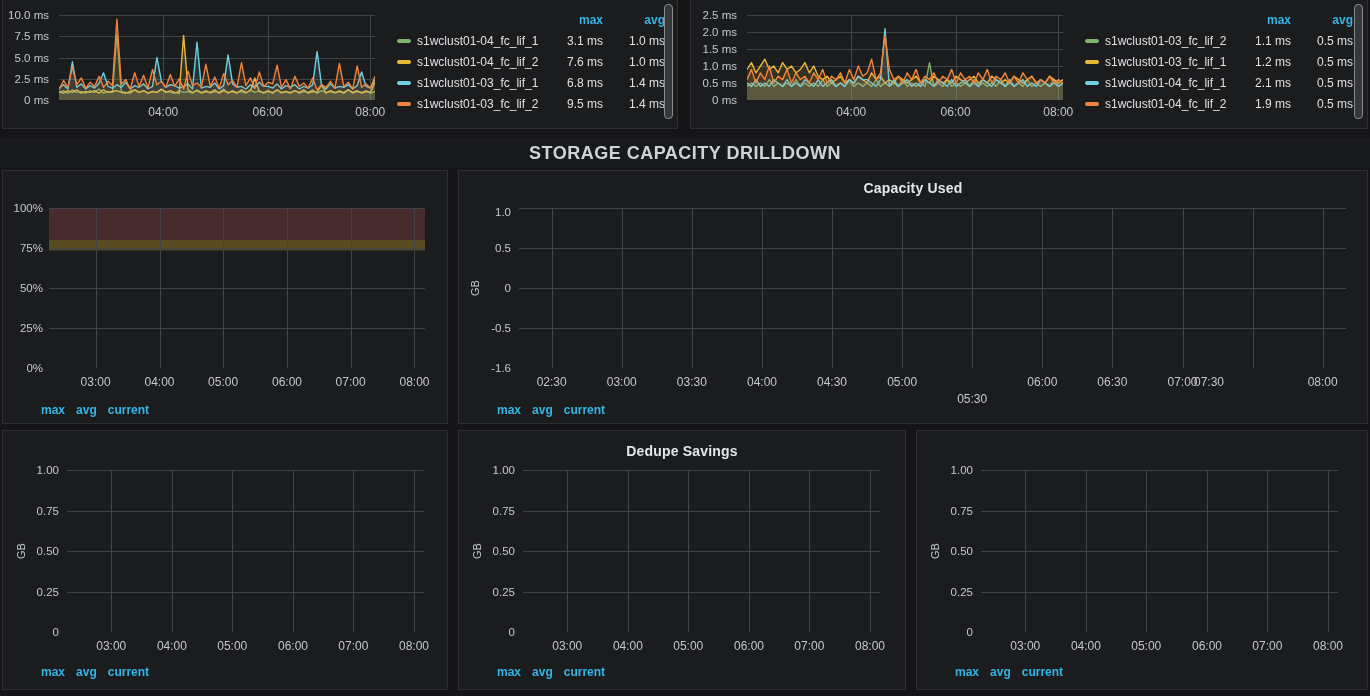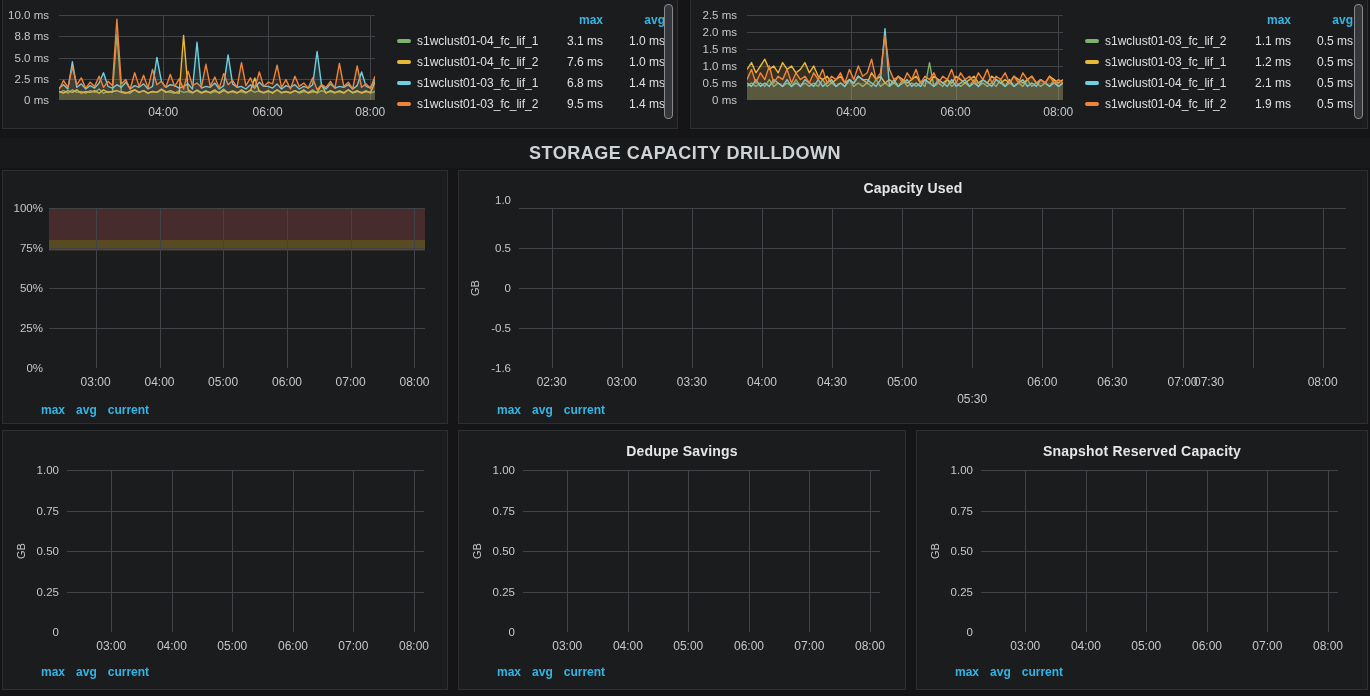--- a/index.html
+++ b/index.html
@@ -191,21 +191,21 @@
           <path d="M0.0,76.5L4.5,78.2L8.9,75.7L13.4,77.4L17.8,74.8L22.3,78.2L26.7,76.5L31.2,77.4L35.6,75.7L40.1,78.2L44.5,74.8L49.0,77.4L53.4,76.5L57.9,75.7L62.3,77.4L66.8,78.2L71.2,76.5L75.7,74.8L80.1,77.4L84.6,75.7L89.0,78.2L93.5,76.5L97.9,77.4L102.4,74.0L106.8,77.4L111.3,75.7L115.7,77.4L120.2,78.2L124.6,20.4L129.1,74.8L133.5,77.4L138.0,75.7L142.4,78.2L146.9,76.5L151.3,77.4L155.8,74.8L160.2,78.2L164.7,75.7L169.1,77.4L173.6,76.5L178.0,78.2L182.5,74.8L186.9,77.4L191.4,75.7L195.8,62.9L200.3,76.5L204.7,77.4L209.2,75.7L213.6,78.2L218.1,74.8L222.5,77.4L227.0,76.5L231.4,78.2L235.9,75.7L240.3,77.4L244.8,74.8L249.2,78.2L253.7,76.5L258.1,77.4L262.6,69.7L267.0,78.2L271.5,75.7L275.9,77.4L280.4,76.5L284.8,78.2L289.3,74.8L293.7,77.4L298.2,75.7L302.6,78.2L307.1,76.5L311.5,77.4L316.0,67.2" fill="none" stroke="#eab839" stroke-width="1.4" stroke-linejoin="round"></path>
           <path d="M0,85L0.0,73.1L4.5,69.7L8.9,74.0L13.4,46.8L17.8,72.3L22.3,68.9L26.7,74.0L31.2,70.6L35.6,73.1L40.1,68.0L44.5,57.8L49.0,71.4L53.4,73.1L57.9,69.7L62.3,72.3L66.8,67.2L71.2,74.0L75.7,70.6L80.1,72.3L84.6,68.9L89.0,74.0L93.5,71.4L97.9,42.5L102.4,66.3L106.8,72.3L111.3,69.7L115.7,70.6L120.2,73.1L124.6,71.4L129.1,68.9L133.5,74.0L138.0,27.2L142.4,73.1L146.9,71.4L151.3,72.3L155.8,68.0L160.2,74.0L164.7,70.6L169.1,39.9L173.6,68.9L178.0,72.3L182.5,71.4L186.9,74.0L191.4,69.7L195.8,73.1L200.3,67.2L204.7,71.4L209.2,71.4L213.6,73.1L218.1,68.9L222.5,74.0L227.0,70.6L231.4,72.3L235.9,69.7L240.3,74.0L244.8,71.4L249.2,73.1L253.7,69.7L258.1,36.5L262.6,70.6L267.0,74.0L271.5,68.9L275.9,73.1L280.4,71.4L284.8,72.3L289.3,69.7L293.7,74.0L298.2,70.6L302.6,57.0L307.1,71.4L311.5,73.1L316.0,64.6L316,85Z" fill="#6ed0e0" fill-opacity="0.13" stroke="none"></path>
           <path d="M0.0,73.1L4.5,69.7L8.9,74.0L13.4,46.8L17.8,72.3L22.3,68.9L26.7,74.0L31.2,70.6L35.6,73.1L40.1,68.0L44.5,57.8L49.0,71.4L53.4,73.1L57.9,69.7L62.3,72.3L66.8,67.2L71.2,74.0L75.7,70.6L80.1,72.3L84.6,68.9L89.0,74.0L93.5,71.4L97.9,42.5L102.4,66.3L106.8,72.3L111.3,69.7L115.7,70.6L120.2,73.1L124.6,71.4L129.1,68.9L133.5,74.0L138.0,27.2L142.4,73.1L146.9,71.4L151.3,72.3L155.8,68.0L160.2,74.0L164.7,70.6L169.1,39.9L173.6,68.9L178.0,72.3L182.5,71.4L186.9,74.0L191.4,69.7L195.8,73.1L200.3,67.2L204.7,71.4L209.2,71.4L213.6,73.1L218.1,68.9L222.5,74.0L227.0,70.6L231.4,72.3L235.9,69.7L240.3,74.0L244.8,71.4L249.2,73.1L253.7,69.7L258.1,36.5L262.6,70.6L267.0,74.0L271.5,68.9L275.9,73.1L280.4,71.4L284.8,72.3L289.3,69.7L293.7,74.0L298.2,70.6L302.6,57.0L307.1,71.4L311.5,73.1L316.0,64.6" fill="none" stroke="#6ed0e0" stroke-width="1.4" stroke-linejoin="round"></path>
           <path d="M0,85L0.0,74.8L4.5,65.5L8.9,72.3L13.4,51.9L17.8,69.7L22.3,62.9L26.7,73.1L31.2,67.2L35.6,71.4L40.1,61.2L44.5,72.3L49.0,66.3L53.4,70.6L57.9,4.3L62.3,68.9L66.8,64.6L71.2,74.0L75.7,57.8L80.1,71.4L84.6,60.3L89.0,73.1L93.5,54.4L97.9,69.7L102.4,66.3L106.8,72.3L111.3,59.5L115.7,71.4L120.2,63.8L124.6,74.0L129.1,56.1L133.5,70.6L138.0,68.0L142.4,72.3L146.9,49.3L151.3,71.4L155.8,62.0L160.2,73.1L164.7,58.6L169.1,69.7L173.6,65.5L178.0,72.3L182.5,47.6L186.9,70.6L191.4,62.9L195.8,73.1L200.3,57.0L204.7,71.4L209.2,67.2L213.6,68.9L218.1,50.2L222.5,72.3L227.0,64.6L231.4,74.0L235.9,61.2L240.3,71.4L244.8,68.0L249.2,73.1L253.7,62.9L258.1,74.8L262.6,69.7L267.0,72.3L271.5,66.3L275.9,73.1L280.4,48.5L284.8,71.4L289.3,67.2L293.7,74.0L298.2,51.0L302.6,72.3L307.1,68.9L311.5,73.1L316.0,61.2L316,85Z" fill="#ef843c" fill-opacity="0.13" stroke="none"></path>
           <path d="M0.0,74.8L4.5,65.5L8.9,72.3L13.4,51.9L17.8,69.7L22.3,62.9L26.7,73.1L31.2,67.2L35.6,71.4L40.1,61.2L44.5,72.3L49.0,66.3L53.4,70.6L57.9,4.3L62.3,68.9L66.8,64.6L71.2,74.0L75.7,57.8L80.1,71.4L84.6,60.3L89.0,73.1L93.5,54.4L97.9,69.7L102.4,66.3L106.8,72.3L111.3,59.5L115.7,71.4L120.2,63.8L124.6,74.0L129.1,56.1L133.5,70.6L138.0,68.0L142.4,72.3L146.9,49.3L151.3,71.4L155.8,62.0L160.2,73.1L164.7,58.6L169.1,69.7L173.6,65.5L178.0,72.3L182.5,47.6L186.9,70.6L191.4,62.9L195.8,73.1L200.3,57.0L204.7,71.4L209.2,67.2L213.6,68.9L218.1,50.2L222.5,72.3L227.0,64.6L231.4,74.0L235.9,61.2L240.3,71.4L244.8,68.0L249.2,73.1L253.7,62.9L258.1,74.8L262.6,69.7L267.0,72.3L271.5,66.3L275.9,73.1L280.4,48.5L284.8,71.4L289.3,67.2L293.7,74.0L298.2,51.0L302.6,72.3L307.1,68.9L311.5,73.1L316.0,61.2" fill="none" stroke="#ef843c" stroke-width="1.4" stroke-linejoin="round"></path>
         </svg>
       </div>
       <span class="ytick" style="left: 0px; width: 46px; top: 93px;">0 ms</span>
       <span class="ytick" style="left: 0px; width: 46px; top: 71.75px;">2.5 ms</span>
       <span class="ytick" style="left: 0px; width: 46px; top: 50.5px;">5.0 ms</span>
-      <span class="ytick" style="left: 0px; width: 46px; top: 29.25px;">8.8 ms</span>
+      <span class="ytick" style="left: 0px; width: 46px; top: 29.25px;">7.5 ms</span>
       <span class="ytick" style="left: 0px; width: 46px; top: 8px;">10.0 ms</span>
       <span class="xtick" style="left: 128.28px; top: 105px;">04:00</span>
       <span class="xtick" style="left: 232.56px; top: 105px;">06:00</span>
       <span class="xtick" style="left: 335.26px; top: 105px;">08:00</span>
     </div>
 
   <div class="panel" id="p1" style="left:690px; top:-1px; width:678px; height:130px;">
 
     <div class="legend-table">
         <div class="l-head">
@@ -341,21 +341,21 @@
           <line x1="0" y1="120.5" x2="827" y2="120.5" stroke="#404347" stroke-width="1" shape-rendering="crispEdges"></line>
           <line x1="0" y1="80.5" x2="827" y2="80.5" stroke="#404347" stroke-width="1" shape-rendering="crispEdges"></line>
           <line x1="0" y1="40.5" x2="827" y2="40.5" stroke="#404347" stroke-width="1" shape-rendering="crispEdges"></line>
           <line x1="0" y1="0.5" x2="827" y2="0.5" stroke="#404347" stroke-width="1" shape-rendering="crispEdges"></line>
         </svg>
       </div>
       <span class="ytick" style="left: 0px; width: 52px; top: 190px;">-1.6</span>
       <span class="ytick" style="left: 0px; width: 52px; top: 150px;">-0.5</span>
       <span class="ytick" style="left: 0px; width: 52px; top: 110px;">0</span>
       <span class="ytick" style="left: 0px; width: 52px; top: 70px;">0.5</span>
-      <span class="ytick" style="left: 0px; width: 52px; top: 22px;">1.0</span>
+      <span class="ytick" style="left: 0px; width: 52px; top: 34px;">1.0</span>
       <span class="xtick" style="left: 60.6665px; top: 204px;">02:30</span>
       <span class="xtick" style="left: 130.796px; top: 204px;">03:00</span>
       <span class="xtick" style="left: 200.843px; top: 204px;">03:30</span>
       <span class="xtick" style="left: 270.973px; top: 204px;">04:00</span>
       <span class="xtick" style="left: 341.019px; top: 204px;">04:30</span>
       <span class="xtick" style="left: 411.149px; top: 204px;">05:00</span>
       <span class="xtick" style="left: 481.196px; top: 204px; margin-top: 17px;">05:30</span>
       <span class="xtick" style="left: 551.326px; top: 204px;">06:00</span>
       <span class="xtick" style="left: 621.373px; top: 204px;">06:30</span>
       <span class="xtick" style="left: 691.502px; top: 204px;">07:00</span>
@@ -425,21 +425,20 @@
       <span class="xtick" style="left: 76.268px; top: 208px;">03:00</span>
       <span class="xtick" style="left: 136.958px; top: 208px;">04:00</span>
       <span class="xtick" style="left: 197.291px; top: 208px;">05:00</span>
       <span class="xtick" style="left: 257.981px; top: 208px;">06:00</span>
       <span class="xtick" style="left: 318.314px; top: 208px;">07:00</span>
       <span class="xtick" style="left: 379.004px; top: 208px;">08:00</span>
       <span class="yunit" style="left: 12px; top: 112px;">GB</span>
     </div>
 
   <div class="panel" id="p6" style="left:916px; top:430px; width:452px; height:260px;">
-    <div class="ptitle row3">Snapshot Reserved Capacity</div>
     <div class="legend-links row3">
       <span>max</span><span>avg</span><span>current</span>
     </div>
   <div class="plot" style="left: 64px; top: 39px; width: 357px; height: 162px;">
         <svg width="357" height="162">
           <line x1="44.5" y1="0" x2="44.5" y2="162" stroke="#404347" stroke-width="1" shape-rendering="crispEdges"></line>
           <line x1="105.5" y1="0" x2="105.5" y2="162" stroke="#404347" stroke-width="1" shape-rendering="crispEdges"></line>
           <line x1="165.5" y1="0" x2="165.5" y2="162" stroke="#404347" stroke-width="1" shape-rendering="crispEdges"></line>
           <line x1="226.5" y1="0" x2="226.5" y2="162" stroke="#404347" stroke-width="1" shape-rendering="crispEdges"></line>
           <line x1="286.5" y1="0" x2="286.5" y2="162" stroke="#404347" stroke-width="1" shape-rendering="crispEdges"></line>

